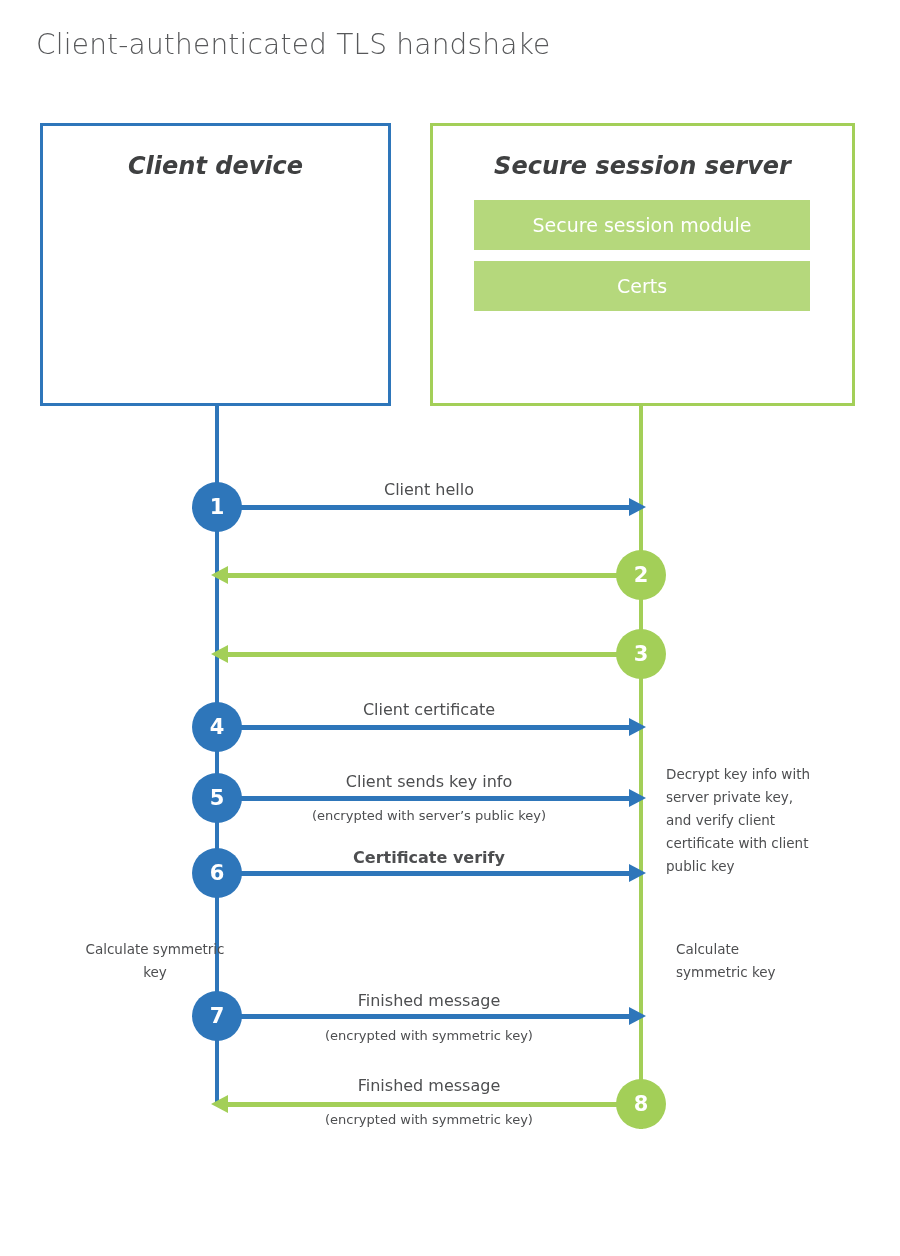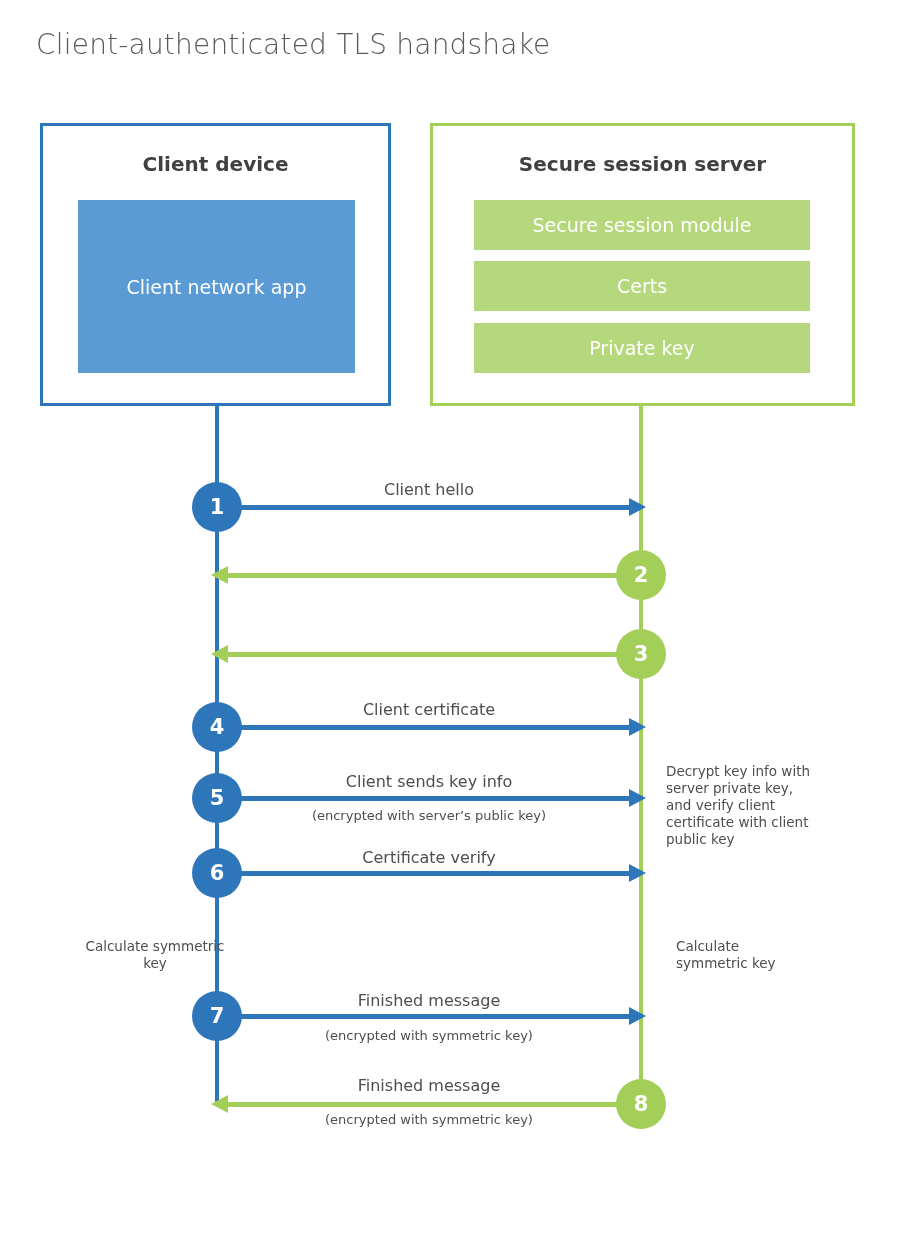--- a/index.html
+++ b/index.html
@@ -21,21 +21,21 @@
   
   .actor-box{
     box-sizing:border-box;
     background:#ffffff;
   }
   .actor-box.blue{border:3px solid var(--blue);}
   .actor-box.green{border:3px solid var(--green);}
   .actor-title{
     left:0;right:0;top:26px;
     text-align:center;
-    font-size:20px;font-weight:bold;color:#3f4041;
+    font-size:24px;font-weight:bold;color:#3f4041;font-style:italic;
   }
   .app-box{
     background:var(--lightblue);
     display:flex;align-items:center;justify-content:center;
     text-align:center;color:#ffffff;font-size:19px;line-height:26px;
     padding:0 40px;box-sizing:border-box;
   }
   .module-bar{
     background:var(--lightgreen);
     display:flex;align-items:center;justify-content:center;
@@ -71,42 +71,40 @@
   .msg-label{
     left:229px;width:400px;text-align:center;
     font-size:16px;color:#4d4e50;
   }
   .msg-sub{
     left:229px;width:400px;text-align:center;
     font-size:13px;color:#4d4e50;
   }
   
   .side-note{
-    font-size:13.5px;line-height:17px;color:#4d4e50;
+    font-size:13.5px;line-height:23px;color:#4d4e50;
   }
   .note-center{text-align:center;}
 </style>
 </head>
 <body>
 
 <div id="canvas">
 
   <div class="abs page-title">Client-authenticated TLS handshake</div>
 
   <div class="abs actor-box blue" style="left:40px;top:123px;width:351px;height:283px;">
     <div class="abs actor-title">Client device</div>
   </div>
-  <div class="abs app-box" style="left:78px;top:200px;width:277px;height:173px;">Client network app</div>
 
   <div class="abs actor-box green" style="left:430px;top:123px;width:425px;height:283px;">
     <div class="abs actor-title">Secure session server</div>
   </div>
   <div class="abs module-bar" style="left:474px;top:200px;width:336px;height:50px;">Secure session module</div>
   <div class="abs module-bar" style="left:474px;top:261px;width:336px;height:50px;">Certs</div>
-  <div class="abs module-bar" style="left:474px;top:323px;width:336px;height:50px;">Private key</div>
 
   <div class="abs lifeline blue" style="left:215px;top:406px;height:700px;"></div>
   <div class="abs lifeline green" style="left:639px;top:406px;height:723px;"></div>
 
   <div class="abs msg-label" style="top:480px;">Client hello</div>
   <div class="abs hline blue" style="left:240px;top:505px;width:390px;"></div>
   <div class="abs ah-right" style="left:629px;top:498px;"></div>
   <div class="abs circle blue" style="left:192px;top:482px;">1</div>
 
   <div class="abs hline green" style="left:228px;top:573px;width:390px;"></div>
@@ -123,21 +121,21 @@
   <div class="abs circle blue" style="left:192px;top:702px;">4</div>
 
   <div class="abs msg-label" style="top:772px;">Client sends key info</div>
   <div class="abs hline blue" style="left:240px;top:796px;width:390px;"></div>
   <div class="abs ah-right" style="left:629px;top:789px;"></div>
   <div class="abs circle blue" style="left:192px;top:773px;">5</div>
   <div class="abs msg-sub" style="top:808px;">(encrypted with server’s public key)</div>
 
   <div class="abs side-note" style="left:666px;top:763px;width:152px;">Decrypt key info with server private key, and verify client certificate with client public key</div>
 
-  <div class="abs msg-label" style="top:848px;">Certificate verify</div>
+  <div class="abs msg-label" style="top:848px;font-weight:bold;">Certificate verify</div>
   <div class="abs hline blue" style="left:240px;top:871px;width:390px;"></div>
   <div class="abs ah-right" style="left:629px;top:864px;"></div>
   <div class="abs circle blue" style="left:192px;top:848px;">6</div>
 
   <div class="abs side-note note-center" style="left:85px;top:938px;width:140px;">Calculate symmetric key</div>
   <div class="abs side-note" style="left:676px;top:938px;width:110px;">Calculate symmetric key</div>
 
   <div class="abs msg-label" style="top:991px;">Finished message</div>
   <div class="abs hline blue" style="left:240px;top:1014px;width:390px;"></div>
   <div class="abs ah-right" style="left:629px;top:1007px;"></div>

